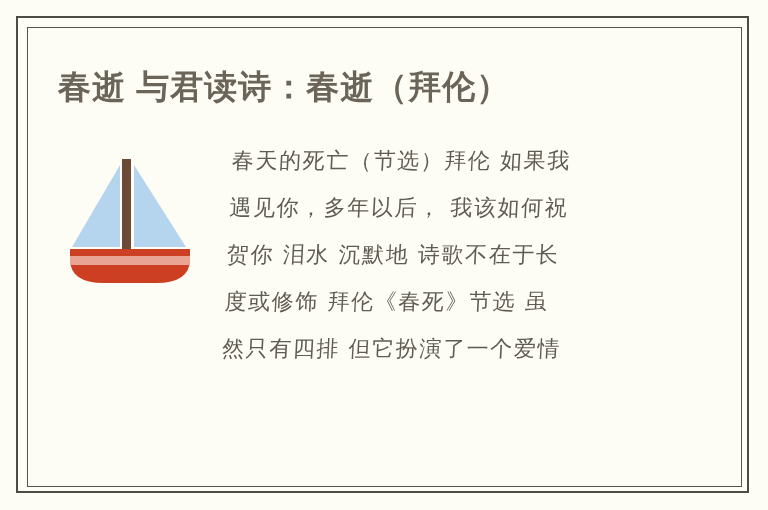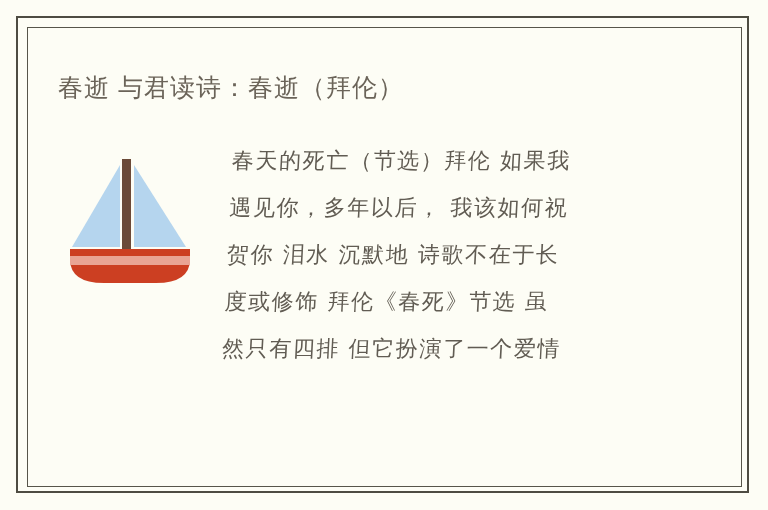--- a/index.html
+++ b/index.html
@@ -51,26 +51,26 @@
     top: 27px;
     width: 715px;
     height: 460px;
     box-sizing: border-box;
   }
 
   .title {
     position: absolute;
     left: 31px;
     top: 38px;
-    font-size: 25px;
+    font-size: 33px;
     line-height: 44px;
     letter-spacing: 1px;
     color: #6b6459;
     white-space: nowrap;
-    font-weight: 400;
+    font-weight: 700;
   }
 
   .body-row {
     position: absolute;
     left: 0;
     top: 110px;
     width: 715px;
     height: 300px;
   }
 

